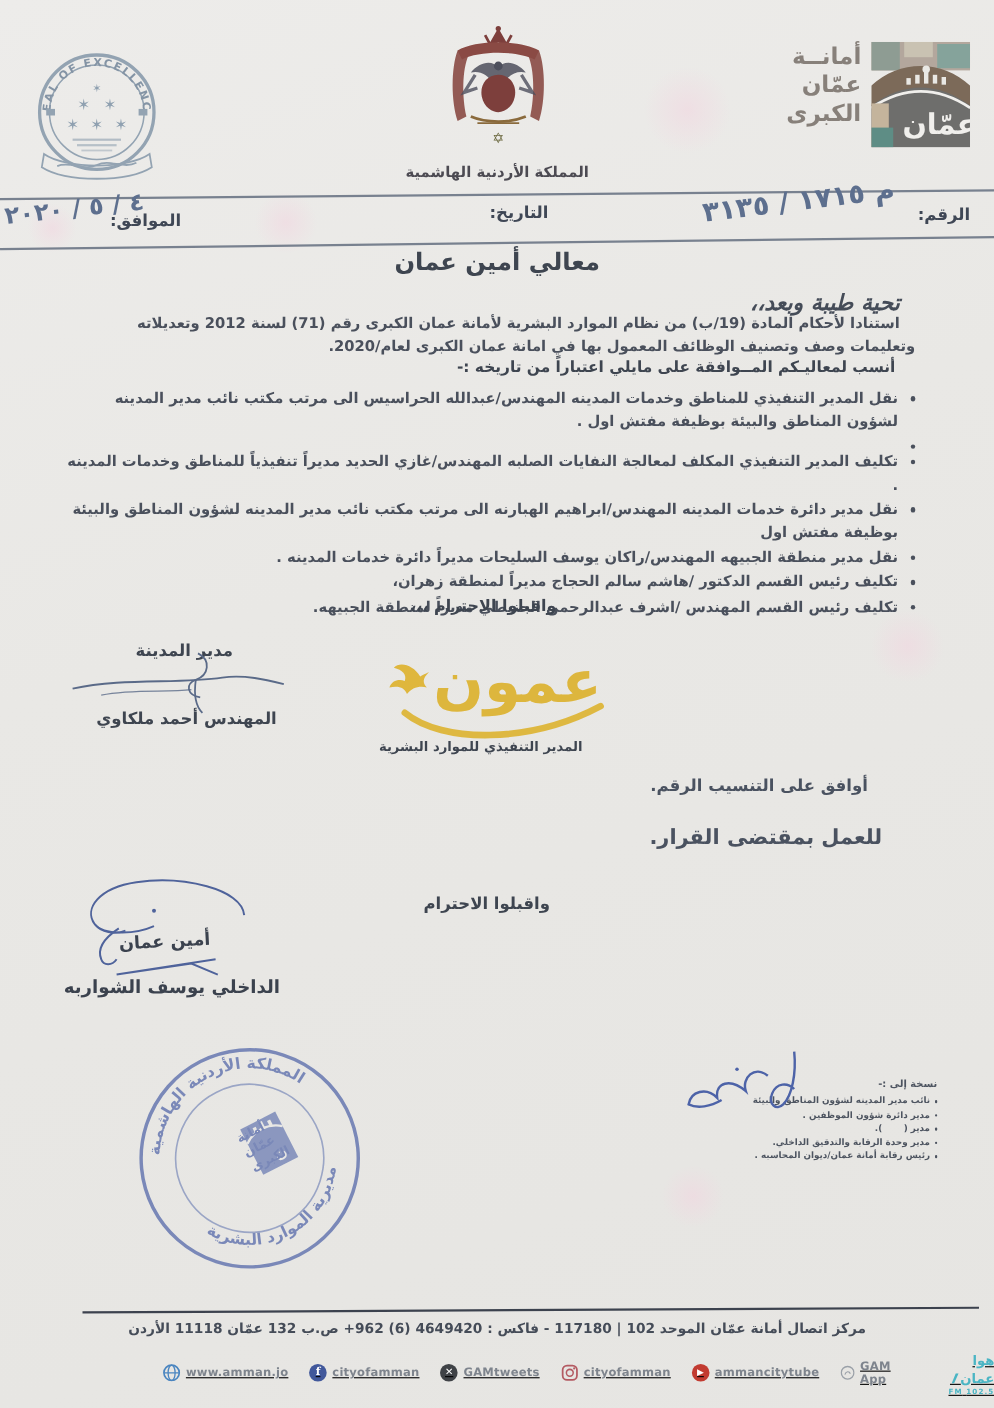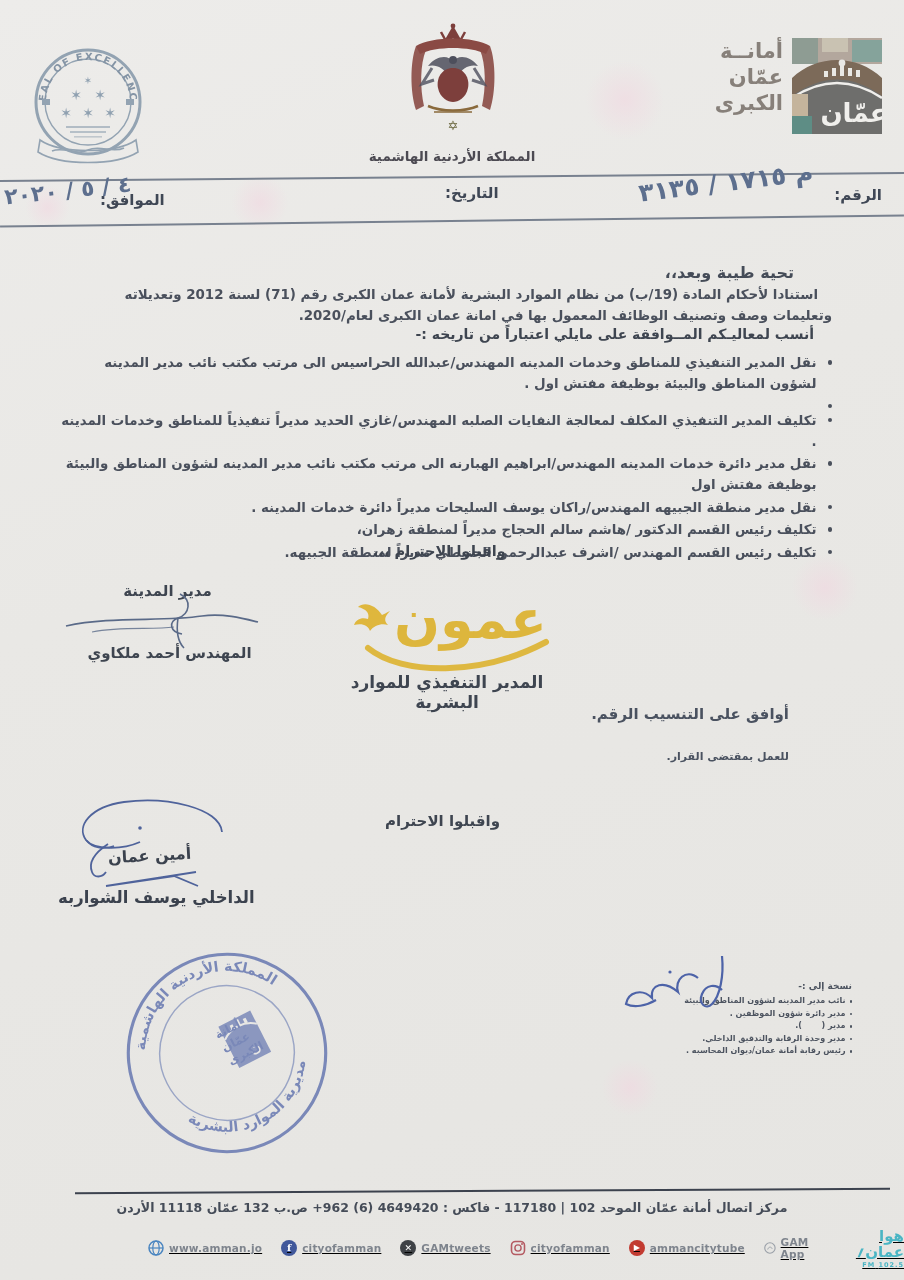--- a/index.html
+++ b/index.html
@@ -22,21 +22,21 @@
   .copy-item{display:flex;align-items:flex-start;line-height:12.5px;font-weight:bold;}
   .copy-dot{flex:0 0 auto;width:2.5px;height:2.5px;border-radius:50%;background:#4d5460;margin-top:5px;margin-left:4px;}
   .footer-contact{font-size:12.5px;font-weight:bold;color:#454c58;text-align:center;}
   .social-row{display:flex;direction:ltr;align-items:center;}
   .social-item{display:flex;align-items:center;gap:5px;margin-right:19px;}
   .social-label{font-size:10.5px;color:#7e848d;font-weight:bold;letter-spacing:.2px;}
   .icon-circle{width:16px;height:16px;border-radius:50%;display:flex;align-items:center;justify-content:center;
                color:#fff;font-size:10px;font-weight:bold;line-height:1;}
   .gam-text{font-size:21px;line-height:26px;font-weight:bold;color:#87807a;text-align:right;}
   .radio{direction:rtl;text-align:right;color:#4ab5c4;line-height:1;}
-  .radio .r-name{font-size:15px;font-weight:bold;}
+  .radio .r-name{font-size:12px;font-weight:bold;}
   .radio .r-freq{font-size:6.5px;font-weight:bold;letter-spacing:1px;display:block;margin-top:2px;}
   .watermark-word{font-size:54px;font-weight:bold;color:#ddb22f;opacity:.92;}
   svg text{font-family:"DejaVu Sans",sans-serif;}
 </style>
 </head>
 <body>
 
 <div class="page">
 
   <div class="smudge" style="left:585px;top:60px;width:80px;height:80px;"></div>
@@ -126,22 +126,23 @@
   <div class="rule" style="left:0;top:220px;width:904px;transform:rotate(-.7deg);"></div>
 
   <div class="abs label" style="right:22px;top:186px;">الرقم:</div>
   <div class="abs hand" style="right:90px;top:168px;font-size:25px;transform:rotate(-7deg);letter-spacing:3px;">م ١٧١٥ / ٣١٣٥</div>
 
   <div class="abs label" style="left:445px;top:184px;">التاريخ:</div>
 
   <div class="abs label" style="left:100px;top:191px;">الموافق:</div>
   <div class="abs hand" style="left:4px;top:178px;font-size:22px;transform:rotate(-6deg);letter-spacing:1px;">٤ / ٥ / ٢٠٢٠</div>
 
-
-  <div class="abs b" style="right:110px;top:263px;font-size:16px;color:#454c58;">تحية طيبة وبعد،،</div>
+  <div class="abs title" style="left:0;right:0;top:226px;">معالي أمين عمان</div>
+
+  <div class="abs b" style="right:86px;top:263px;font-size:20px;color:#454c58;font-style:italic;">تحية طيبة وبعد،،</div>
 
   <div class="abs body-text" style="right:72px;left:66px;top:284px;text-indent:14px;">استنادا لأحكام المادة (19/ب) من نظام الموارد البشرية لأمانة عمان الكبرى رقم (71) لسنة 2012 وتعديلاته وتعليمات وصف وتصنيف الوظائف المعمول بها في امانة عمان الكبرى لعام/2020.</div>
 
   <div class="abs b" style="right:90px;top:326px;font-size:14px;color:#3e4550;">أنسب لمعاليـكم المــوافقة على مايلي اعتباراً من تاريخه :-</div>
 
   <div class="abs" style="right:72px;left:58px;top:352px;">
     <div class="bullet-item">
       <span class="bullet-dot"></span>
       <span class="body-text">نقل المدير التنفيذي للمناطق وخدمات المدينه المهندس/عبدالله الحراسيس الى مرتب مكتب نائب مدير المدينه لشؤون المناطق والبيئة بوظيفة مفتش اول .</span>
     </div>
@@ -181,24 +182,24 @@
   </svg>
   <div class="abs sig-name" style="left:72px;top:644px;width:195px;">المهندس أحمد ملكاوي</div>
 
   <svg class="abs" style="left:352px;top:601px;" width="44" height="36" viewBox="0 0 44 36">
     <path d="M30,14 C24,4 12,0 6,6 C14,8 18,12 16,18 C10,16 4,18 2,24 C10,22 16,24 18,30 C22,24 30,22 36,24 C32,20 32,16 38,10 C34,12 32,13 30,14 Z" fill="#ddb22f" opacity=".92"></path>
   </svg>
   <div class="abs watermark-word" style="left:388px;top:588px;width:165px;text-align:center;">عمون</div>
   <svg class="abs" style="left:362px;top:638px;" width="190" height="40" viewBox="0 0 190 40">
     <path d="M6,10 C40,38 120,38 184,4" fill="none" stroke="#ddb22f" stroke-width="6" stroke-linecap="round" opacity=".9"></path>
   </svg>
-  <div class="abs sig-name" style="left:338px;top:672px;width:218px;font-size:17px;">المدير التنفيذي للموارد البشرية</div>
+  <div class="abs sig-name" style="left:328px;top:672px;width:218px;font-size:12px;">المدير التنفيذي للموارد البشرية</div>
 
   <div class="abs b" style="right:115px;top:705px;font-size:15px;color:#4a5260;">أوافق على التنسيب الرقم.</div>
-  <div class="abs b" style="right:115px;top:750px;font-size:11px;color:#4a5260;">للعمل بمقتضى القرار.</div>
+  <div class="abs b" style="right:102px;top:750px;font-size:19px;color:#4a5260;">للعمل بمقتضى القرار.</div>
 
   <div class="abs b" style="left:385px;top:812px;font-size:15px;color:#3e4550;">واقبلوا الاحترام</div>
 
   <svg class="abs" style="left:70px;top:792px;" width="160" height="75" viewBox="0 0 160 75">
     <path d="M152,40 C150,16 96,4 54,10 C20,15 6,34 16,48 C24,58 52,58 70,50" fill="none" stroke="#4f639b" stroke-width="1.8"></path>
     <circle cx="70" cy="36" r="1.8" fill="#4f639b"></circle>
     <path d="M16,48 C22,56 34,58 44,54" fill="none" stroke="#4f639b" stroke-width="1.6"></path>
   </svg>
   <div class="abs b" style="left:108px;top:846px;font-size:16px;color:#3b424e;transform:rotate(-3deg);">أمين عمان</div>
   <svg class="abs" style="left:78px;top:842px;" width="140" height="48" viewBox="0 0 140 48">

